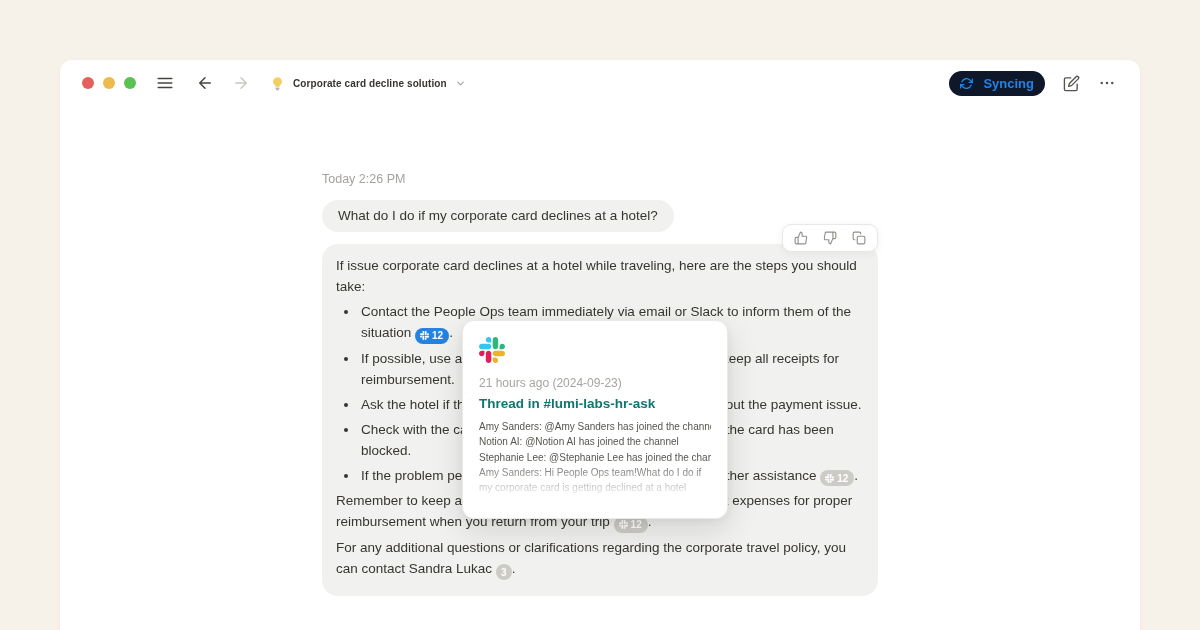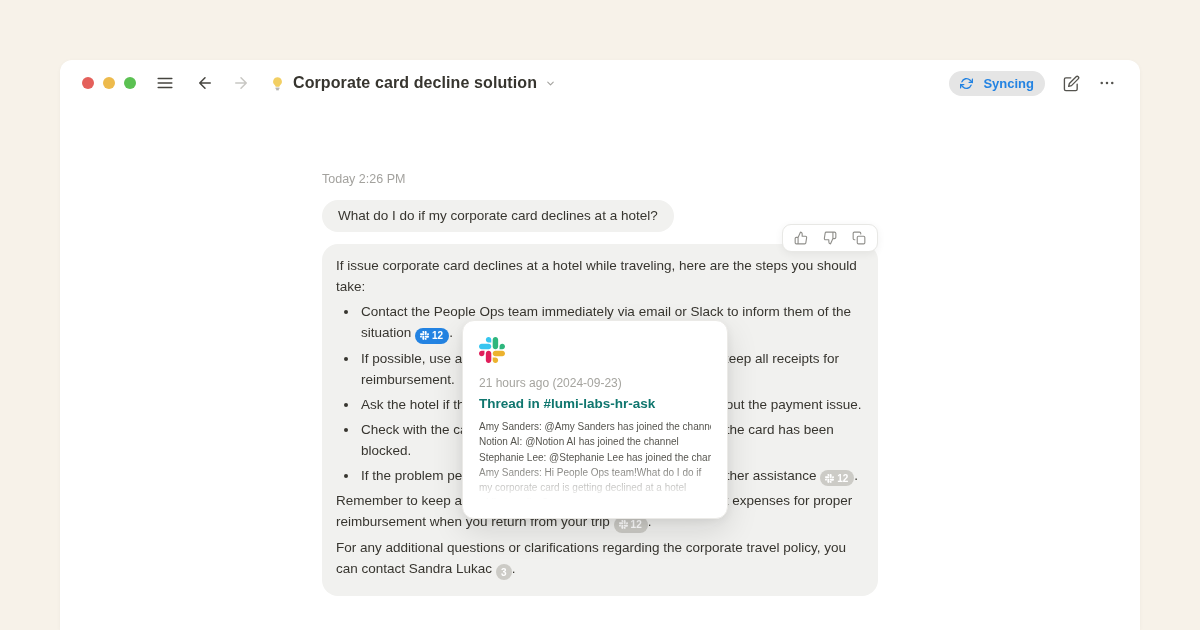--- a/index.html
+++ b/index.html
@@ -16,24 +16,24 @@
   }
   
   .titlebar { display:flex; align-items:center; height:46px; padding:0 24px 0 22px; }
   .traffic { display:flex; gap:9px; margin-right:20px; }
   .dot { width:12px; height:12px; border-radius:50%; }
   .dot-red { background:#E4605B; } .dot-yellow { background:#EDBA4C; } .dot-green { background:#5BC152; }
   .tb-icon { display:flex; align-items:center; justify-content:center; background:none; border:none; padding:0; cursor:pointer; color:#45443F; }
   .tb-icon + .tb-icon { margin-left:18px; }
   .tb-icon.disabled { color:#C8C7C3; }
   .title-group { display:flex; align-items:center; gap:8px; margin-left:20px; cursor:pointer; }
-  .doc-title { font-size:16px; font-weight:700; color:#37352F; letter-spacing:.1px; }
+  .doc-title { font-size:10px; font-weight:700; color:#37352F; letter-spacing:.1px; }
   .chev { color:#A3A29E; display:flex; }
   .spacer { flex:1; }
-  .sync-pill { display:flex; align-items:center; gap:10px; background:#e5e5e5; border:none; border-radius:14px;
+  .sync-pill { display:flex; align-items:center; gap:10px; background:#0f172a; border:none; border-radius:14px;
     padding:5px 11px; color:#2383E2; font-size:13px; font-weight:700; cursor:pointer; font-family:inherit;text-align:right; }
   .compose { margin-left:18px; color:#54534E; }
   .more { margin-left:18px; color:#54534E; }
   
   .chat { position:relative; width:556px; margin:0 auto; padding-top:64px; font-size:13.5px; }
   .date-header { text-align:left; font-size:12.5px; color:#A3A29E; height:18px; line-height:18px; }
   .user-row { display:flex; margin-top:12px; position:relative; z-index:2; }
   .user-bubble { background:#F1F1EF; border-radius:18px; padding:6px 16px; line-height:20px; }
   .actions { position:absolute; right:0; bottom:-20px; display:flex; align-items:center; gap:15px;
     background:#FFFFFF; border:1px solid #E8E8E5; border-radius:9px; padding:6px 11px;

